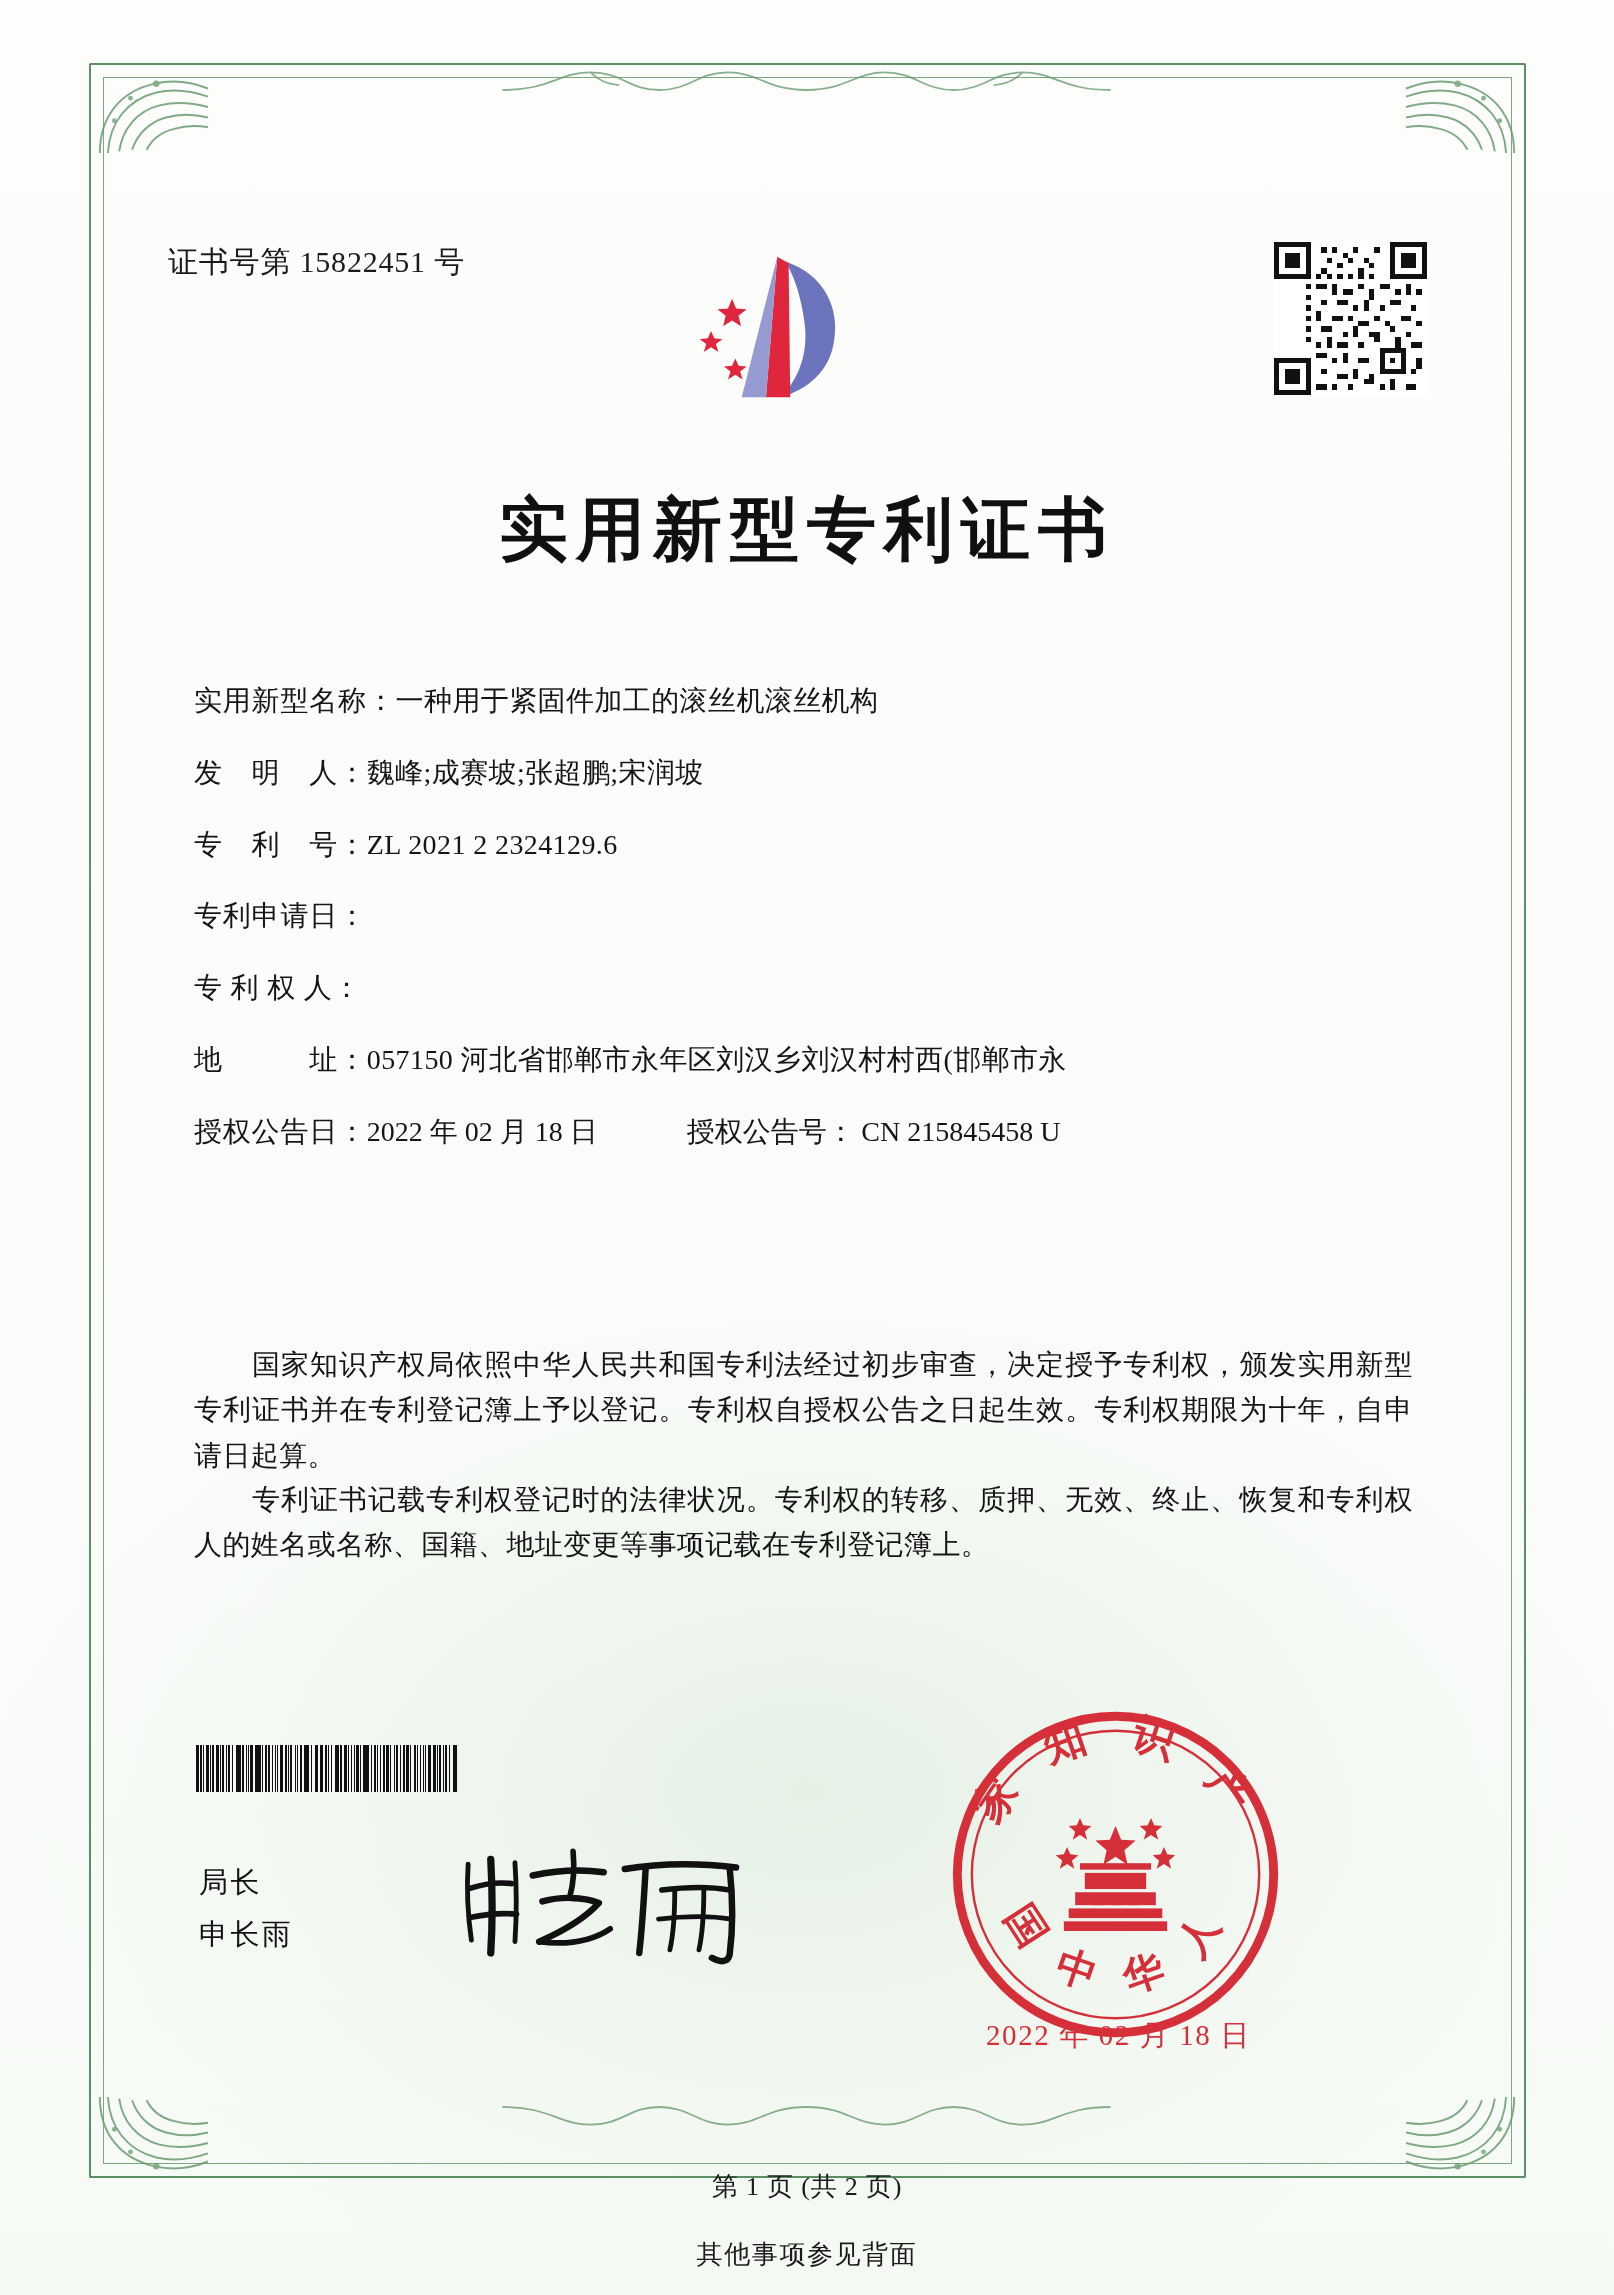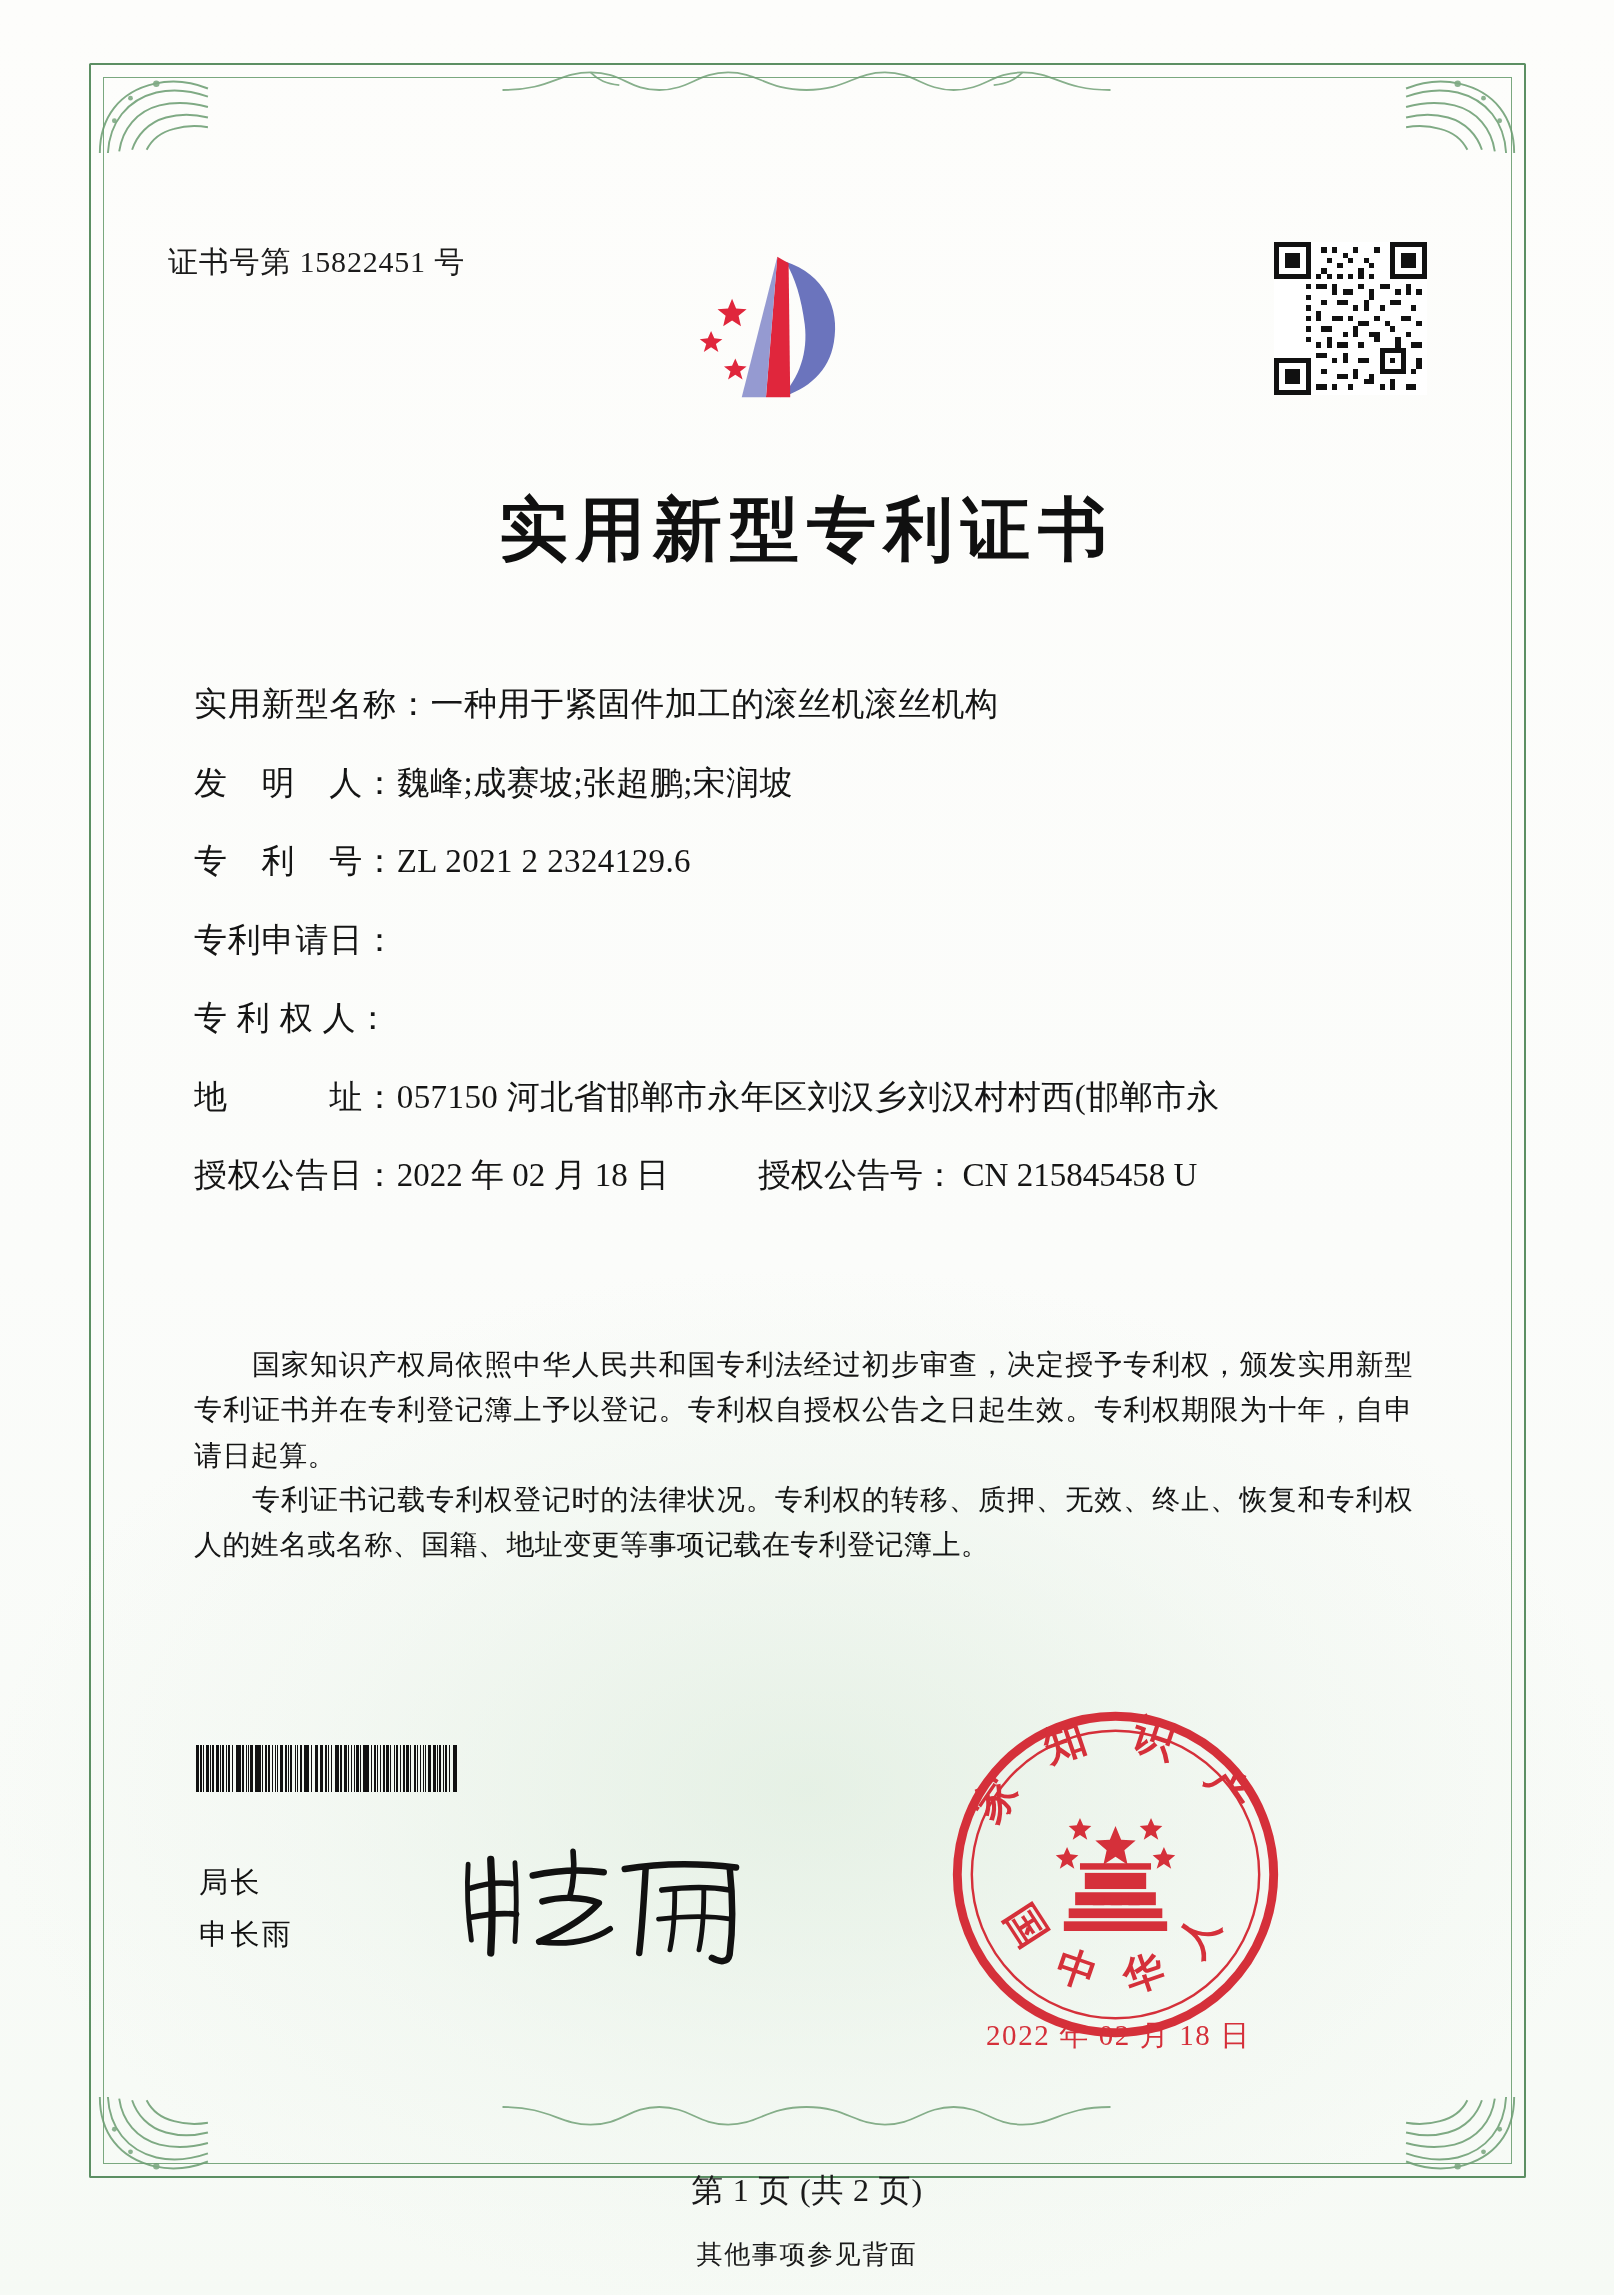--- a/index.html
+++ b/index.html
@@ -96,21 +96,21 @@
   
   .fields {
     position: absolute;
     left: 194px; top: 682px;
     width: 1211px;
   }
   .row {
     display: flex;
     align-items: flex-start;
     margin-bottom: 34px;
-    font-size: 33px;
+    font-size: 28px;
     line-height: 1.35;
     color: #151515;
   }
   .row .lbl {
     flex: 0 0 auto;
     white-space: pre;
     letter-spacing: 0.8px;
   }
   .row .val {
     flex: 1 1 auto;
@@ -199,21 +199,21 @@
     letter-spacing: 1.6px;
     white-space: nowrap;
   }
 
   
   .page-no {
     position: absolute;
     left: 0; top: 2169px;
     width: 1614px;
     text-align: center;
-    font-size: 32px;
+    font-size: 26px;
     color: #1a1a1a;
     letter-spacing: 0.8px;
   }
   .back-note {
     position: absolute;
     left: 0; top: 2237px;
     width: 1614px;
     text-align: center;
     font-size: 26px;
     color: #1a1a1a;

